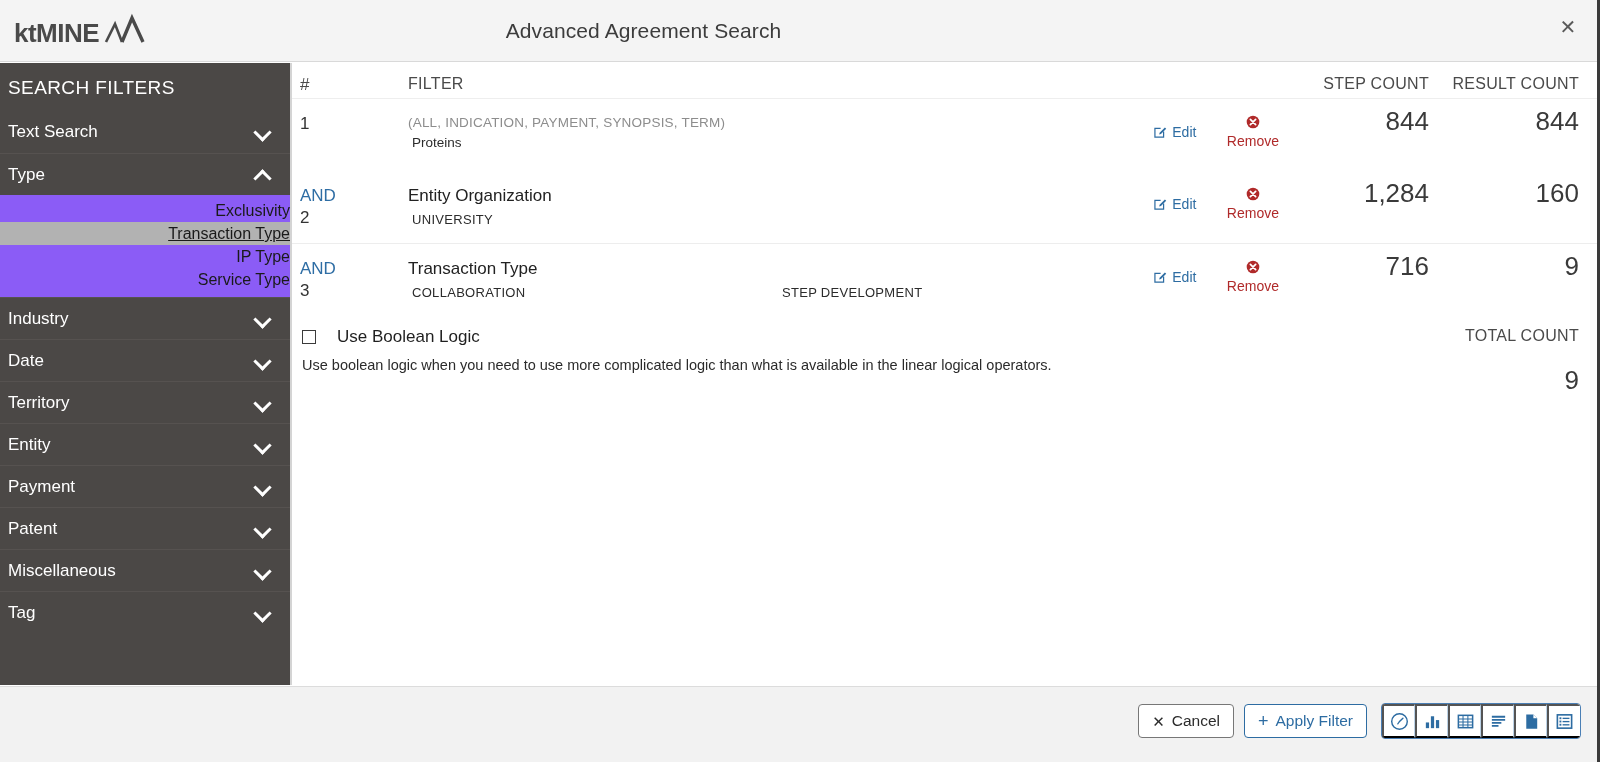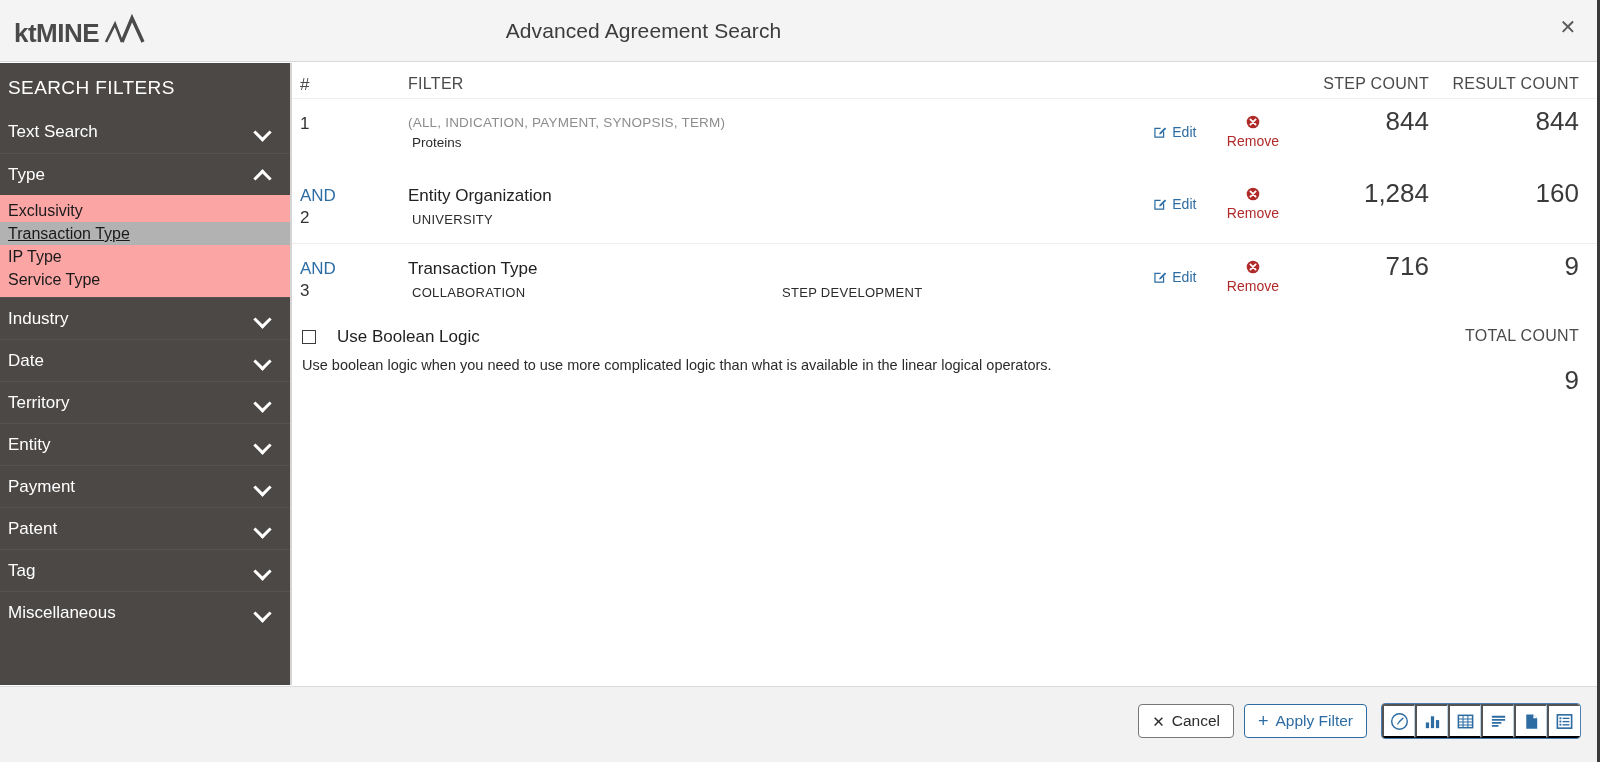--- a/index.html
+++ b/index.html
@@ -110,22 +110,23 @@
     border-right: 3px solid #ffffff;
     border-bottom: 3px solid #ffffff;
     transform: rotate(45deg);
   }
   .chevron.up::before {
     top: 6px;
     transform: rotate(-135deg);
   }
 
   .sub-list {
-    background: #fca5a5;
+    background: #8b5cf6;
     padding: 4px 0 6px 0;
+    text-align: right;
   }
   .sub-item {
     height: 23px;
     line-height: 23px;
     padding-left: 8px;
     font-size: 16px;
     color: #1a1a1a;
     cursor: pointer;
   }
   .sub-item.active {
@@ -395,25 +396,25 @@
     </div>
     <div class="filter-group">
       <span class="fg-label">Payment</span>
       <span class="chevron"></span>
     </div>
     <div class="filter-group">
       <span class="fg-label">Patent</span>
       <span class="chevron"></span>
     </div>
     <div class="filter-group">
+      <span class="fg-label">Miscellaneous</span>
+      <span class="chevron"></span>
+    </div>
+    <div class="filter-group">
       <span class="fg-label">Tag</span>
-      <span class="chevron"></span>
-    </div>
-    <div class="filter-group">
-      <span class="fg-label">Miscellaneous</span>
       <span class="chevron"></span>
     </div>
   </div>
 
   <div class="v-divider"></div>
 
   <div class="content">
 
     <div class="table">
 

